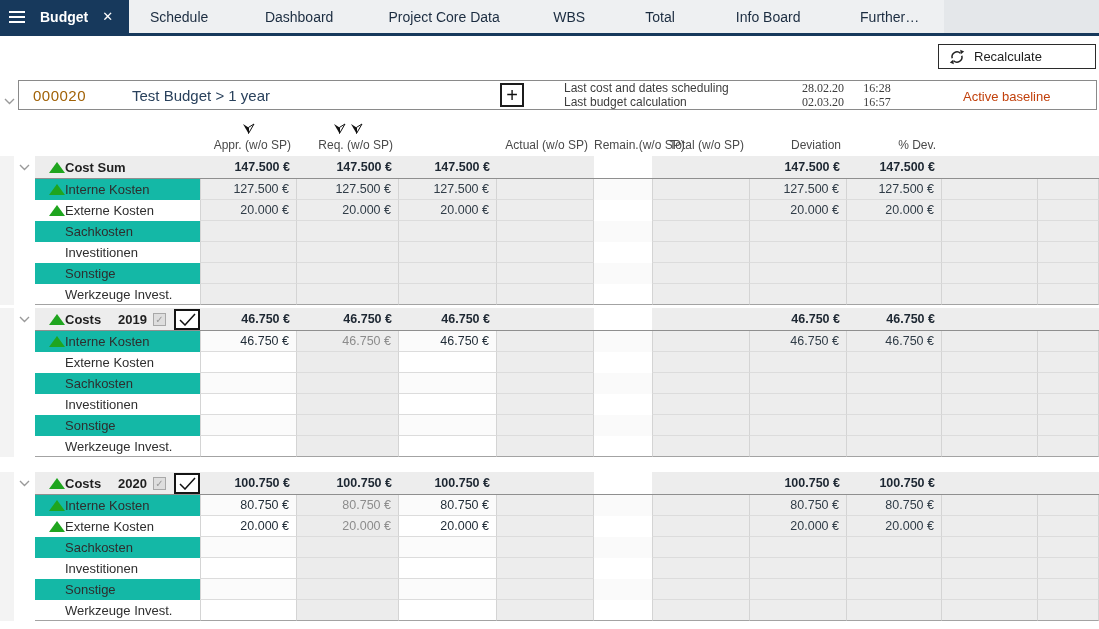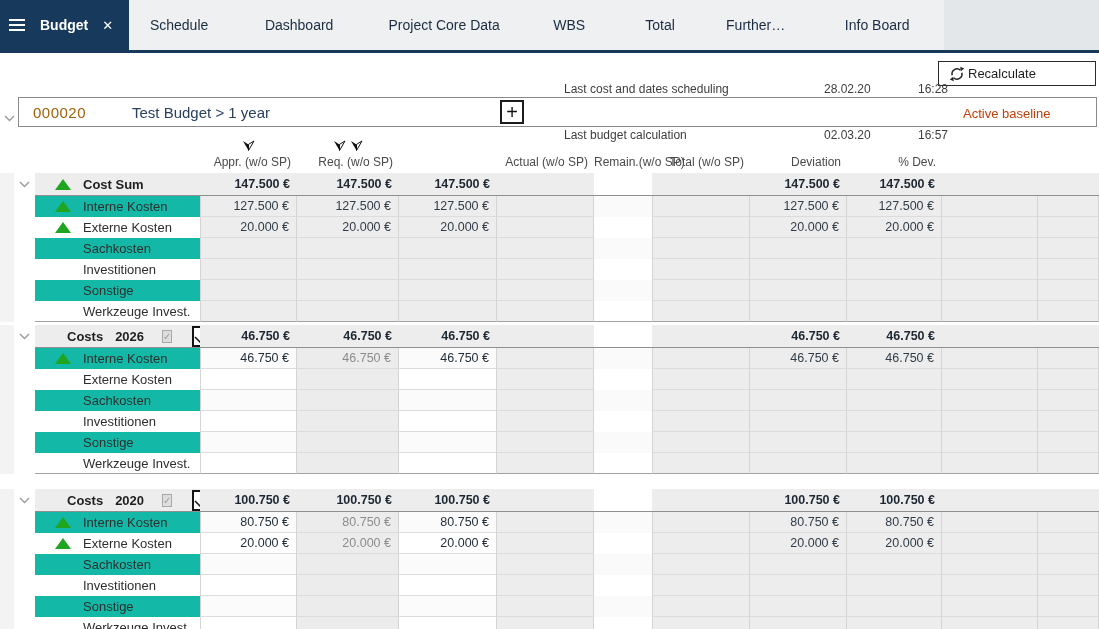--- a/index.html
+++ b/index.html
@@ -1,68 +1,68 @@
 <!DOCTYPE html>
 <html><head>
 <meta charset="utf-8">
 <style>
   * { box-sizing: border-box; margin: 0; padding: 0; }
   html,body { width:1099px; height:629px; overflow:hidden; background:#fff;
     font-family:"Liberation Sans","DejaVu Sans",sans-serif; }
 
   
-  .tabbar { height:53px; display:flex; background:#eef0f2; border-bottom:3px solid #17395c; }
+  .tabbar { height:36px; display:flex; background:#eef0f2; border-bottom:3px solid #17395c; }
   .burger { width:34px; background:#17395c; display:flex; flex-direction:column;
     justify-content:center; align-items:center; gap:3px; cursor:pointer; }
   .burger i { display:block; width:16px; height:2px; background:#fff; }
   .tab-active { background:#17395c; color:#fff; font-weight:bold; font-size:14px;
     display:flex; align-items:center; gap:14px; padding:0 16px 0 6px; }
   .tab-close { font-size:13px; font-weight:bold; cursor:pointer; line-height:1; }
   .tab { font-size:14px; color:#1b2c40; display:flex; align-items:center; justify-content:center; cursor:pointer; }
   .t0{width:100px}.t1{width:140px}.t2{width:150px}.t3{width:100px}.t4{width:82px}.t5{width:134px}.t6{width:109px}
   .tab-filler { flex:1; background:#e4e7ea; }
 
   
   .toolbar { height:44px; position:relative; background:#fff; }
   .btn-recalc { position:absolute; right:3px; top:8px; width:158px; height:25px;
     background:#fff; border:1px solid #2b2b2b; display:flex; align-items:center;
-    gap:3px; padding:0 10px; font-size:13px; color:#1e1e1e; cursor:pointer;text-align:center; }
+    gap:9px; padding:0 10px; font-size:13px; color:#1e1e1e; cursor:pointer;text-align:center; }
 
   
   .projwrap { position:relative; height:34px; }
   .proj-chevron { position:absolute; left:4px; top:11px; cursor:pointer; }
   .projbox { position:absolute; left:18px; top:0; width:1079px; height:30px;
     border:1px solid #8a8a8a; background:#fff; }
   .proj-id { position:absolute; left:14px; top:6px; font-size:15px; color:#a16207; letter-spacing:.5px; }
   .proj-title { position:absolute; left:113px; top:6px; font-size:15px; color:#29415c; }
   .plusbtn { position:absolute; left:481px; top:2px; width:24px; height:24px; border:2px solid #1c1c1c;
     display:flex; align-items:center; justify-content:center; font-size:20px; font-weight:400;
     color:#111; cursor:pointer; line-height:1; background:#fff; }
   .proj-info { position:absolute; left:545px; top:0; height:28px; display:grid;
     grid-template-columns:228px 62px 46px; grid-auto-rows:14px; align-content:center;
-    font-size:12px; color:#3d3d3d;gap:32px; }
-  .proj-info .num { text-align:left; }
+    font-size:12px; color:#3d3d3d; }
+  .proj-info .num { text-align:center;font-family:Liberation Serif, serif; }
   .baseline { position:absolute; left:944px; top:8px; font-size:13px; color:#c2410c; }
 
   
   .grid { display:grid;
     grid-template-columns:14px 21px 165px 97px 102px 98px 97px 58px 98px 97px 95px 96px 61px; }
 
   
   .thead { height:42px; align-items:end; }
   .hcell { display:flex; flex-direction:column; align-items:stretch; justify-content:flex-end; padding-bottom:4px; }
   .hicons { display:flex; justify-content:center; gap:4px; height:15px; align-items:flex-start; }
   .hlabel { font-size:12px; color:#4a4a4a; text-align:right; padding-right:6px; white-space:nowrap; }
 
   
   .row { height:21px; }
   .row.grp { height:23px; }
   .gut { background:#f3f3f3; }
   .chev { display:flex; align-items:center; justify-content:center; }
-  .lbl { display:flex; align-items:center; gap:12px; padding-left:20px; font-size:13px; color:#2e2e2e; white-space:nowrap; }
+  .lbl { display:flex; align-items:center; gap:0; padding-left:14px; font-size:13px; color:#2e2e2e; white-space:nowrap; }
   .grp .lbl { font-weight:bold; color:#1f1f1f; background:#ededed; }
   .cell { display:flex; align-items:center; justify-content:flex-end; padding-right:7px;
     font-size:12.5px; color:#303c47; white-space:nowrap; }
   .band { background:#ededed; font-weight:bold; color:#1d2732; }
   .grp > .lbl, .grp > .cell, .grp > .gapc { border-bottom:1px solid #8f8f8f; }
   .grp > .gapc { background:#fff; }
   .ro  { background:#ededed; border-right:1px solid #d4d4d4; border-bottom:1px solid #dcdcdc; }
   .roA { background:#ececec; border-right:1px solid #d4d4d4; border-bottom:1px solid #dcdcdc; color:#8c8c8c; }
   .ed  { background:#fff; border-right:1px solid #d4d4d4; border-bottom:1px solid #dcdcdc; color:#1f2b36; }
   .bl  { border-left:1px solid #d4d4d4; }
@@ -91,22 +91,22 @@
   <div class="tab-active">
     <span>Budget</span>
     <span class="tab-close">✕</span>
   </div>
   <div style="display:flex;">
       <div class="tab t0">Schedule</div>
       <div class="tab t1">Dashboard</div>
       <div class="tab t2">Project Core Data</div>
       <div class="tab t3">WBS</div>
       <div class="tab t4">Total</div>
+      <div class="tab t5">Info Board</div>
       <div class="tab t6">Further…</div>
-      <div class="tab t5">Info Board</div>
     </div>
   <div class="tab-filler"></div>
 </div>
 
 <div class="toolbar">
   <div class="btn-recalc">
     <svg width="16" height="16" viewBox="0 0 16 16">
       <path d="M3.2 9.2 A5 5 0 0 1 11.4 4.2" fill="none" stroke="#222" stroke-width="1.5"></path>
       <path d="M12.8 6.8 A5 5 0 0 1 4.6 11.8" fill="none" stroke="#222" stroke-width="1.5"></path>
       <path d="M11.2 0.8 L11.8 5.2 L15.2 2.6 Z" fill="#222"></path>
@@ -331,21 +331,21 @@
         <div class="chev">
           <svg width="11" height="7" viewBox="0 0 11 7">
             <polyline points="1,1 5.5,5.5 10,1" fill="none" stroke="#9a9a9a" stroke-width="1.4"></polyline>
           </svg>
         </div>
         <div class="lbl">
           <svg width="16" height="11" viewBox="0 0 16 11">
             <polygon points="8,0 16,11 0,11" fill="#1fa51f"></polygon>
           </svg>
           <div>Costs</div>
-          <div class="yeartxt">2026</div>
+          <div class="yeartxt">2019</div>
           <div class="cb-small">
             <span style="color:#9a9a9a;font-size:10px;">✓</span>
           </div>
           <div class="cb-big">
             <svg width="17" height="13" viewBox="0 0 17 13">
               <polyline points="1,7 6,12 16,1" fill="none" stroke="#111" stroke-width="1.5"></polyline>
             </svg>
           </div>
         </div>
         <div class="cell band">46.750 €</div>

